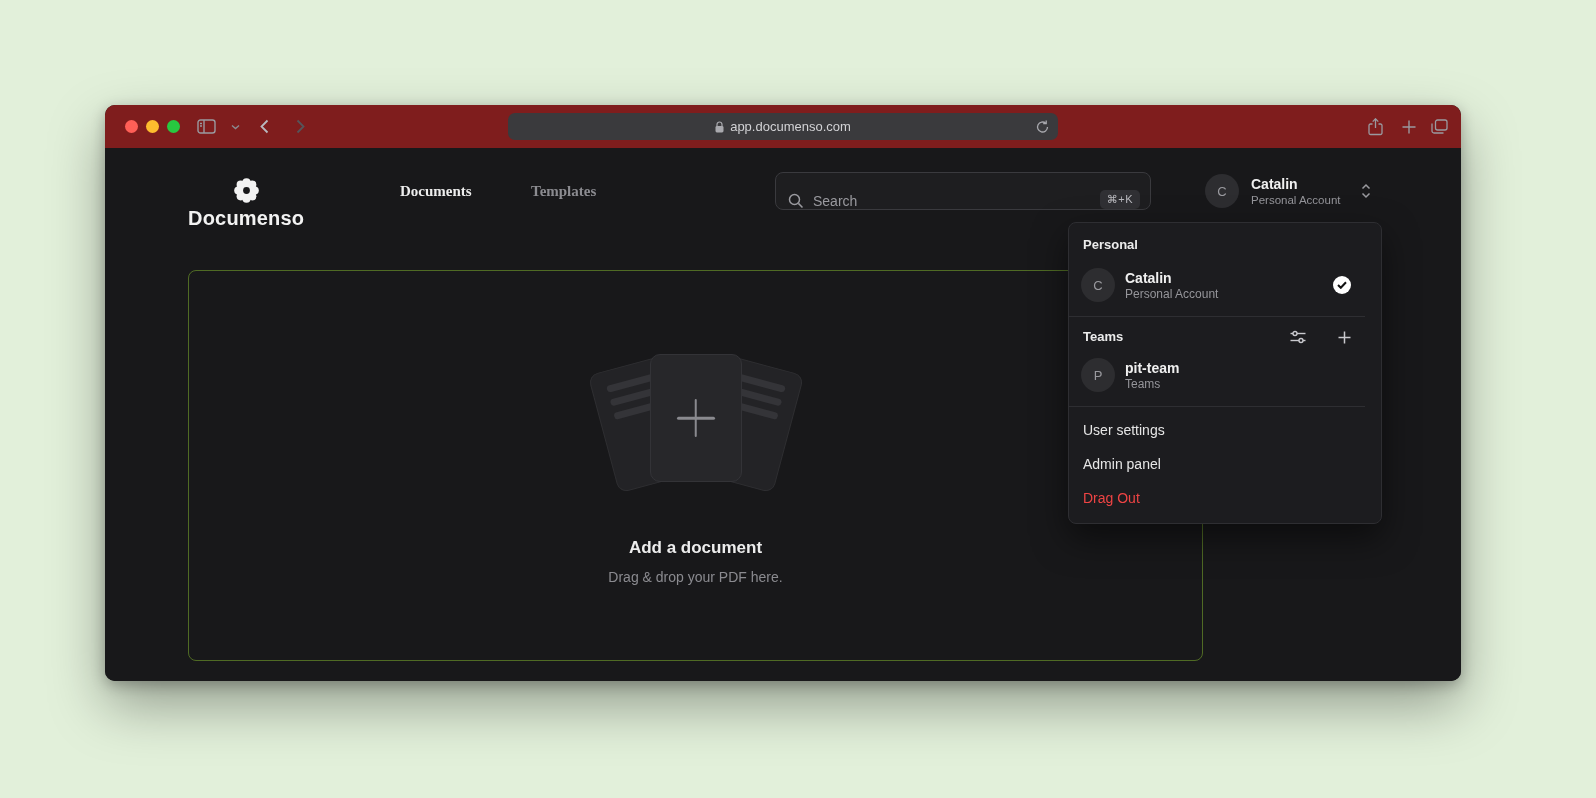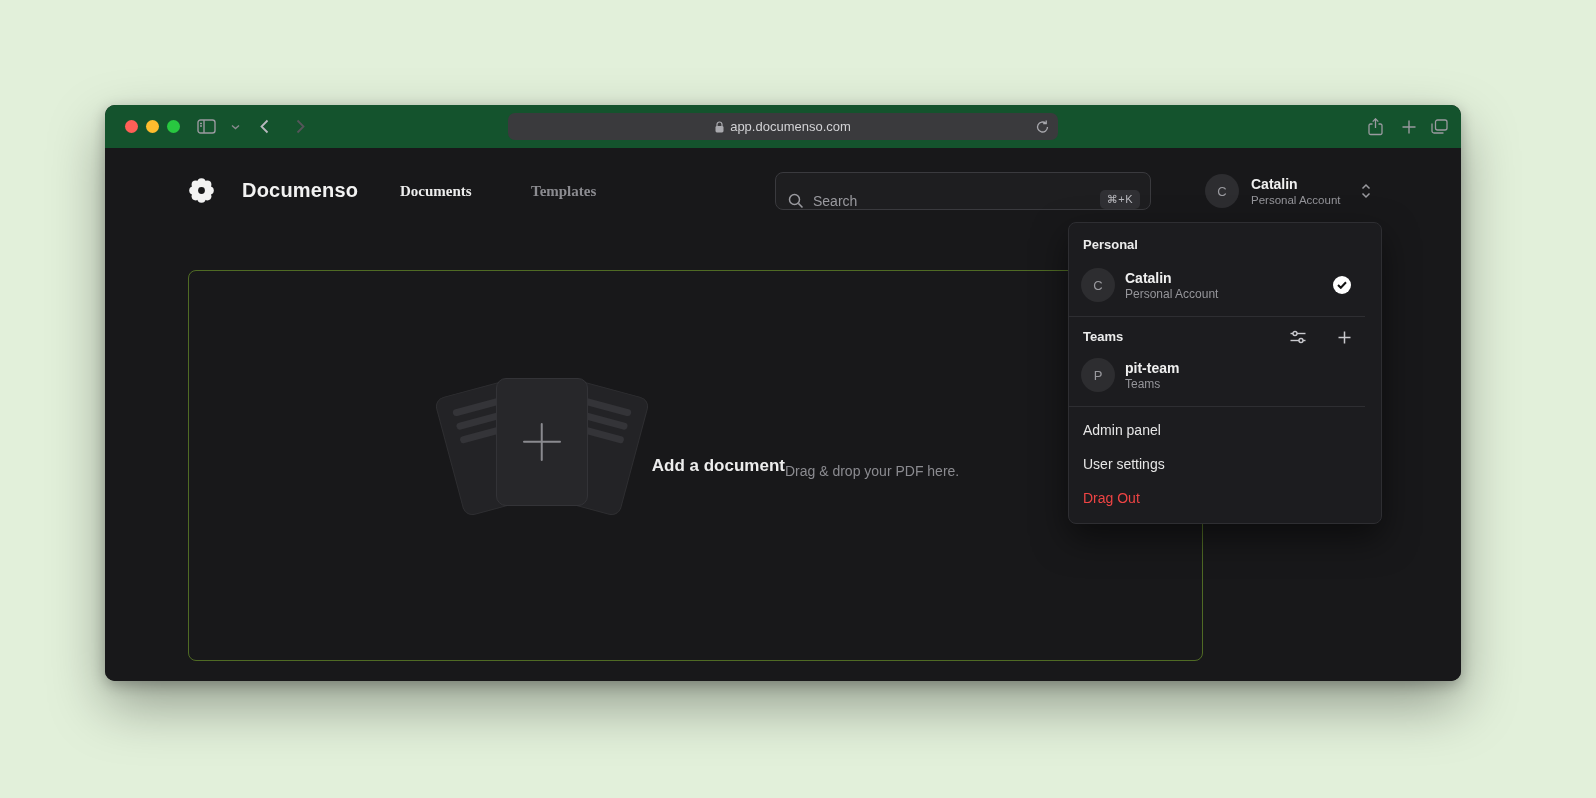--- a/index.html
+++ b/index.html
@@ -15,21 +15,21 @@
   .window {
     position:absolute; left:105px; top:105px;
     width:1356px; height:576px;
     background:#18181a;
     border-radius:10px;
     box-shadow:0 24px 55px rgba(0,0,0,.35), 0 4px 14px rgba(0,0,0,.25);
     overflow:hidden;
   }
   .toolbar {
     position:absolute; top:0; left:0; right:0; height:43px;
-    background:#14532d;
+    background:#7f1d1d;
     display:flex; align-items:center;
   }
   .traffic { display:flex; gap:8px; margin-left:20px; }
   .light { width:13px; height:13px; border-radius:50%; }
   .light.red { background:#ff5f57; }
   .light.yellow { background:#febc2e; }
   .light.green { background:#28c840; }
 
   .tbtn { display:flex; align-items:center; justify-content:center; color:#9a9aa0; }
   .tbtn svg { display:block; }
@@ -48,21 +48,21 @@
   .urlbar .lock { margin-right:6px; color:#a9a9ae; display:flex; }
   .urlbar .reload { position:absolute; right:9px; color:#a9a9ae; display:flex; }
 
   .tb-share { position:absolute; right:78px; }
   .tb-newtab { position:absolute; right:45px; }
   .tb-tabs { position:absolute; right:13px; }
 
   
   .app { position:absolute; top:43px; left:0; right:0; bottom:0; background:#18181a; }
 
-  .brand { position:absolute; left:83px; top:29px; display:flex; align-items:center; gap:27px; }
+  .brand { position:absolute; left:83px; top:29px; display:flex; align-items:center; gap:3px;flex-direction:column; }
   .brand .logo { display:flex; }
   .brand .brand-name { color:#f2f2f2; font-size:20px; font-weight:bold; letter-spacing:.2px; }
 
   .nav-item { position:absolute; top:35px; font-size:15px; cursor:default;font-family:Liberation Serif, serif; }
   .nav-documents { left:295px; color:#ededed; font-weight:bold; }
   .nav-templates { left:426px; color:#8b8b90; font-weight:600; }
 
   .searchbar {
     position:absolute; left:670px; top:24px; width:376px; height:38px;
     background:#1e1e20; border:1px solid #3a3a3e; border-radius:8px;
@@ -115,21 +115,21 @@
   .teams-head { display:flex; align-items:flex-end; padding:6px 14px;gap:16px; }
   .teams-head .menu-label-inline { color:#ececec; font-size:13px; font-weight:bold; flex:1; padding:0; }
   .teams-head .hicon { color:#c9c9ce; display:flex; margin-left:16px; cursor:default; }
   .menu-link { color:#e6e6e6; font-size:14px; padding:9px 14px; cursor:default; }
   .menu-link.danger { color:#ef4444; }
 
   
   .dropzone {
     position:absolute; left:83px; top:122px; width:1015px; height:391px;
     border:1px solid rgba(163,230,53,.40); border-radius:8px;
-    display:flex; flex-direction:row; align-items:center; justify-content:center;
+    display:flex; flex-direction:column; align-items:center; justify-content:center;
   }
   .illustration { position:relative; width:220px; height:150px; margin-bottom:42px; }
   .card {
     position:absolute; border-radius:10px;
     background:#232326; border:1px solid #2e2e31;
   }
   .card .stripes { padding:14px 0 0 14px; display:flex; flex-direction:column; gap:7px; }
   .stripe { width:58px; height:7px; border-radius:4px; background:#343438; }
   .card-left  { width:88px; height:122px; left:16px; top:16px; transform:rotate(-15deg); }
   .card-right { width:88px; height:122px; left:116px; top:16px; transform:rotate(15deg); }
@@ -333,19 +333,19 @@
       <div class="menu-row">
         <div class="avatar">P</div>
         <div class="row-text">
           <div class="row-name">pit-team</div>
           <div class="row-sub">Teams</div>
         </div>
       </div>
 
       <div class="menu-div"></div>
 
+      <div class="menu-link">User settings</div>
       <div class="menu-link">Admin panel</div>
-      <div class="menu-link">User settings</div>
       <div class="menu-link danger">Drag Out</div>
     </div>
 
   </div>
 </div>
 
 </body></html>

